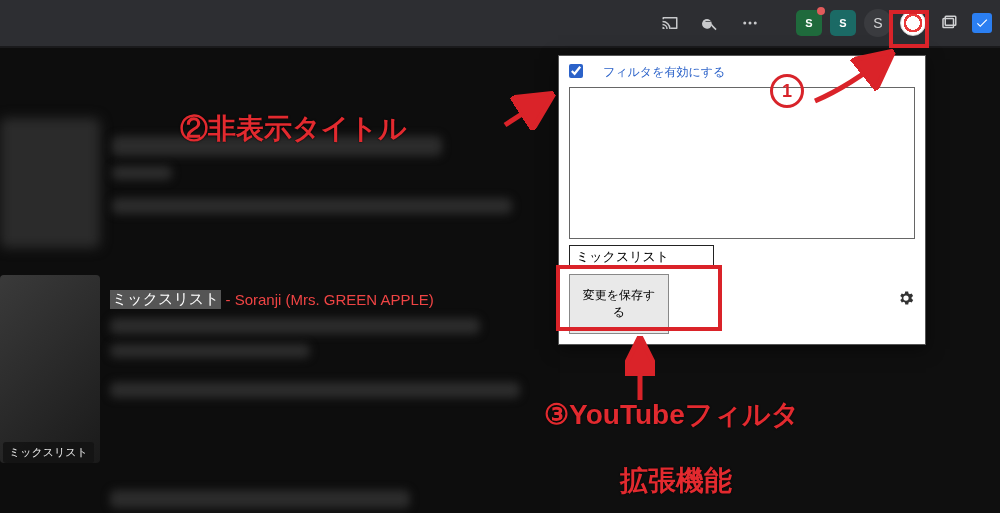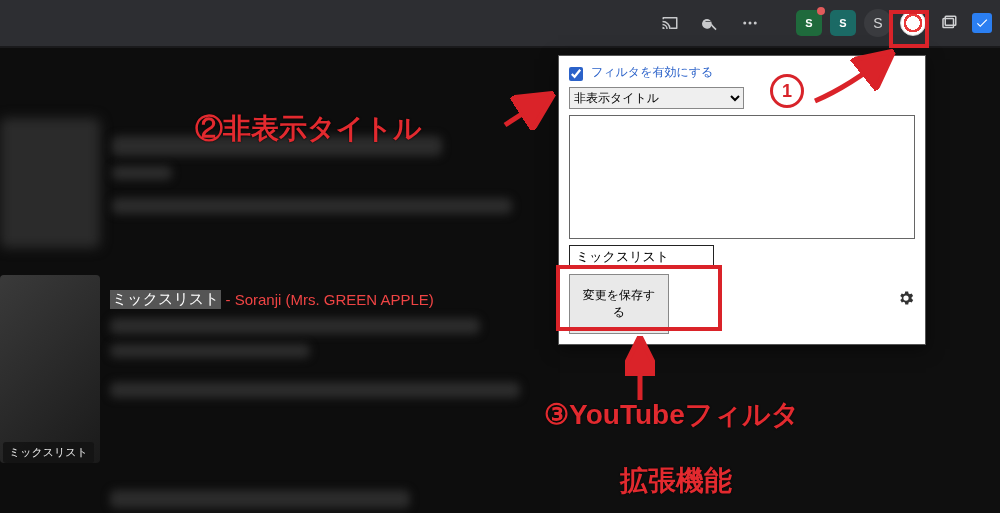--- a/index.html
+++ b/index.html
@@ -83,21 +83,21 @@
 
   
   .popup {
     position:absolute; left:558px; top:55px; width:368px; height:290px;
     background:#fff; color:#000; border:1px solid #555;
     box-shadow: 0 4px 16px rgba(0,0,0,0.5);
     padding:8px 10px 10px 10px;
     display:flex; flex-direction:column; gap:6px;
     font-size:12px;
   }
-  .popup-row1 { display:flex; align-items:flex-end; gap:8px; color:#2b62c9;}
+  .popup-row1 { display:flex; align-items:flex-start; gap:20px; color:#2b62c9;}
   .popup-row1 input[type=checkbox]{ accent-color:#2b62c9; width:14px;height:14px;}
   .popup select {
     width:175px; font-size:12px; height:22px; border:1px solid #888;background:#efefef;
   }
   .popup textarea {
     flex:1; width:100%; resize:none; border:1px solid #666; font-size:12px; padding:2px;
   }
   .popup .keyword {
     border:1px solid #222; font-size:13px; padding:3px 6px; width:145px; font-family:inherit;
   }
@@ -213,41 +213,38 @@
 </div>
 <div style="position:absolute;left:110px;top:490px;">
   <div class="blur-line" style="width:300px;height:18px;"></div>
 </div>
 
 <div class="popup">
   <div class="popup-row1">
     <input type="checkbox" checked="" style="">
     <span>フィルタを有効にする</span>
   </div>
-  <select>
-    <option>非表示タイトル</option>
-  </select>
   <textarea style=""></textarea>
   <input class="keyword" value="ミックスリスト" style="">
   <button class="save-btn">変更を保存する</button>
   <div class="gear">
     <svg viewBox="0 0 24 24" width="18" height="18" fill="#333">
         <path d="M19.4 13a7.8 7.8 0 0 0 .1-1 7.8 7.8 0 0 0-.1-1l2.1-1.6-2-3.5-2.5 1a7.6 7.6 0 0 0-1.7-1l-.4-2.6h-4l-.4 2.6a7.6 7.6 0 0 0-1.7 1l-2.5-1-2 3.5L6.5 11a7.8 7.8 0 0 0-.1 1 7.8 7.8 0 0 0 .1 1l-2.1 1.6 2 3.5 2.5-1a7.6 7.6 0 0 0 1.7 1l.4 2.6h4l.4-2.6a7.6 7.6 0 0 0 1.7-1l2.5 1 2-3.5zM12 15.5A3.5 3.5 0 1 1 15.5 12 3.5 3.5 0 0 1 12 15.5z"></path>
       </svg>
   </div>
 </div>
 
 <div class="anno-box" style="left:889px; top:10px; width:40px; height:38px;"></div>
 <div class="anno-box" style="left:556px; top:265px; width:166px; height:66px;"></div>
 
 <div class="anno-circle" style="left:770px; top:74px;">
   <span>1</span>
 </div>
 
-<div class="anno-text" style="left:195px; top:110px;">②非表示タイトル</div>
+<div class="anno-text" style="left:180px; top:110px;">②非表示タイトル</div>
 
 <div class="anno-text" style="left:544px; top:396px;">③YouTubeフィルタ</div>
 <div class="anno-text" style="left:620px; top:462px;">拡張機能</div>
 
 <svg class="arrow" style="left:810px; top:46px; width:90px; height:60px;" viewBox="0 0 90 60">
   <defs>
       <marker id="ah1" markerWidth="8" markerHeight="8" refX="7" refY="4" orient="auto">
         <path d="M0,0 L8,4 L0,8 z" fill="#da2329"></path>
       </marker>
     </defs>

